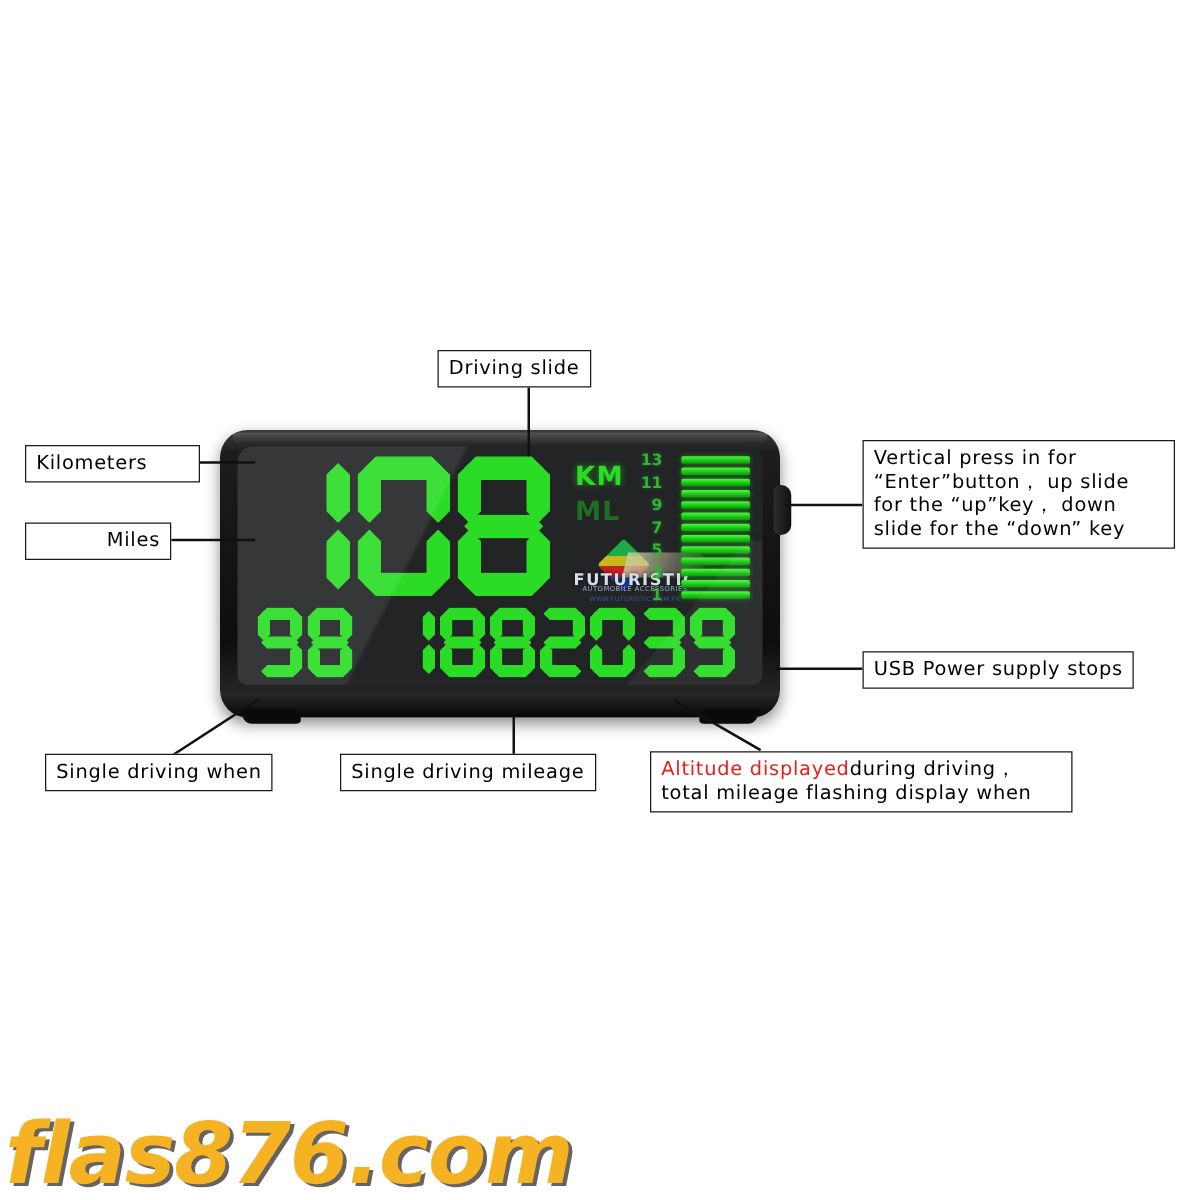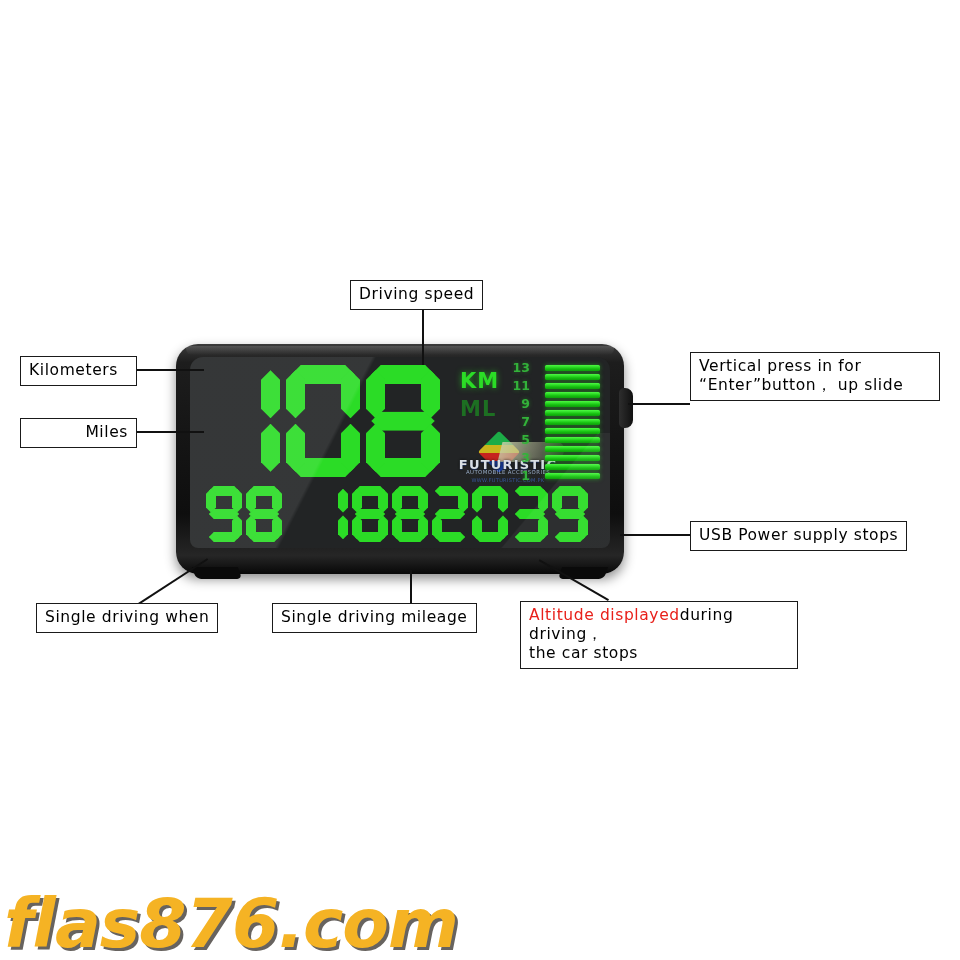--- a/index.html
+++ b/index.html
@@ -465,35 +465,37 @@
             <div class="seg" style="left: 26px; top: 29.4px; width: 10px; height: 23.8px; clip-path: polygon(0px 5px, 50% 0px, 100% 5px, 100% calc(100% - 5px), 50% 100%, 0px calc(100% - 5px));"></div>
           </div>
         </div>
     </div>
 
     <div class="glass-reflect"></div>
     <div class="glass-reflect-2"></div>
   </div>
 </div>
 
-<div class="callout" style="left:350px; top:280px;">Driving speed</div>
-
-<div class="callout" style="left:20px; top:356px; width:117px; text-align:left;">Kilometers</div>
+<div class="callout" style="left:350px; top:280px;">Driving slide</div>
+
+<div class="callout" style="left:20px; top:356px; width:140px; text-align:left;">Kilometers</div>
 
 <div class="callout" style="left:20px; top:418px; width:117px; text-align:right;">Miles</div>
 
 <div class="callout multiline" style="left:690px; top:352px; width:250px;">
   <div>Vertical press in for</div>
   <div>“Enter”button， up slide</div>
+  <div>for the “up”key， down</div>
+  <div>slide for the “down” key</div>
 </div>
 
 <div class="callout" style="left:690px; top:521px;">USB Power supply stops</div>
 
 <div class="callout" style="left:36px; top:603px;">Single driving when</div>
 
 <div class="callout" style="left:272px; top:603px;">Single driving mileage</div>
 
-<div class="callout multiline" style="left:520px; top:601px; width:278px;">
+<div class="callout multiline" style="left:520px; top:601px; width:338px;">
   <div><span class="hl-red">Altitude displayed</span><span>during driving，</span></div>
-  <div>the car stops</div>
+  <div>total mileage flashing display when</div>
 </div>
 
 <div id="watermark">flas876.com</div>
 
 </body></html>

